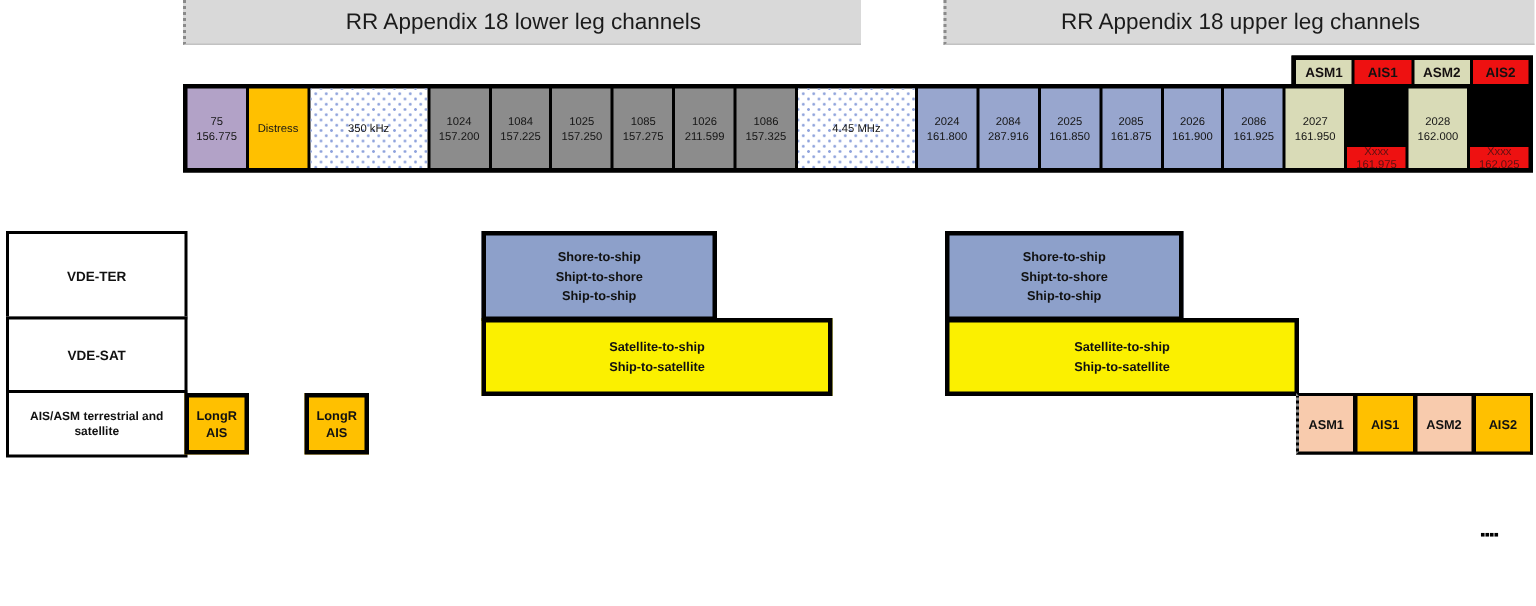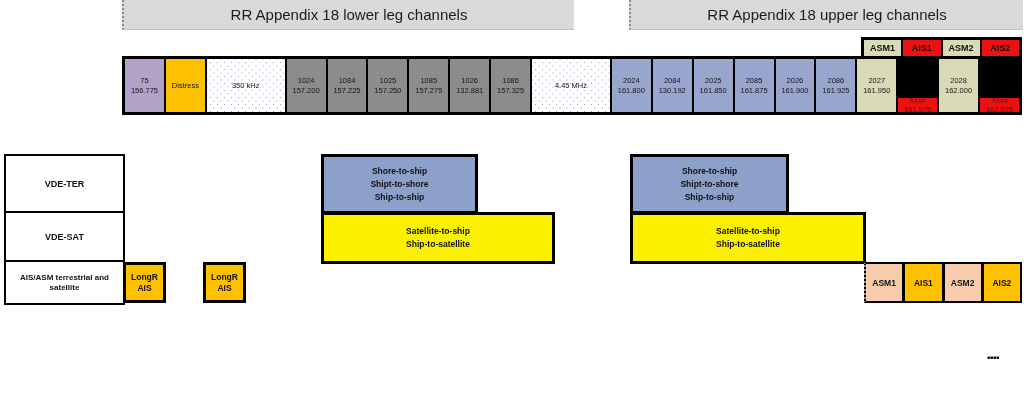--- a/index.html
+++ b/index.html
@@ -111,36 +111,36 @@
     <div class="cell gray">
       <div>1025</div>
       <div>157.250</div>
     </div>
     <div class="cell gray">
       <div>1085</div>
       <div>157.275</div>
     </div>
     <div class="cell gray">
       <div>1026</div>
-      <div>132.881</div>
+      <div>211.599</div>
     </div>
     <div class="cell gray">
       <div>1086</div>
       <div>157.325</div>
     </div>
     <div class="cell guard wide">
       <div>4.45 MHz</div>
     </div>
     <div class="cell blue">
       <div>2024</div>
       <div>161.800</div>
     </div>
     <div class="cell blue">
       <div>2084</div>
-      <div>130.192</div>
+      <div>287.916</div>
     </div>
     <div class="cell blue">
       <div>2025</div>
       <div>161.850</div>
     </div>
     <div class="cell blue">
       <div>2085</div>
       <div>161.875</div>
     </div>
     <div class="cell blue">

